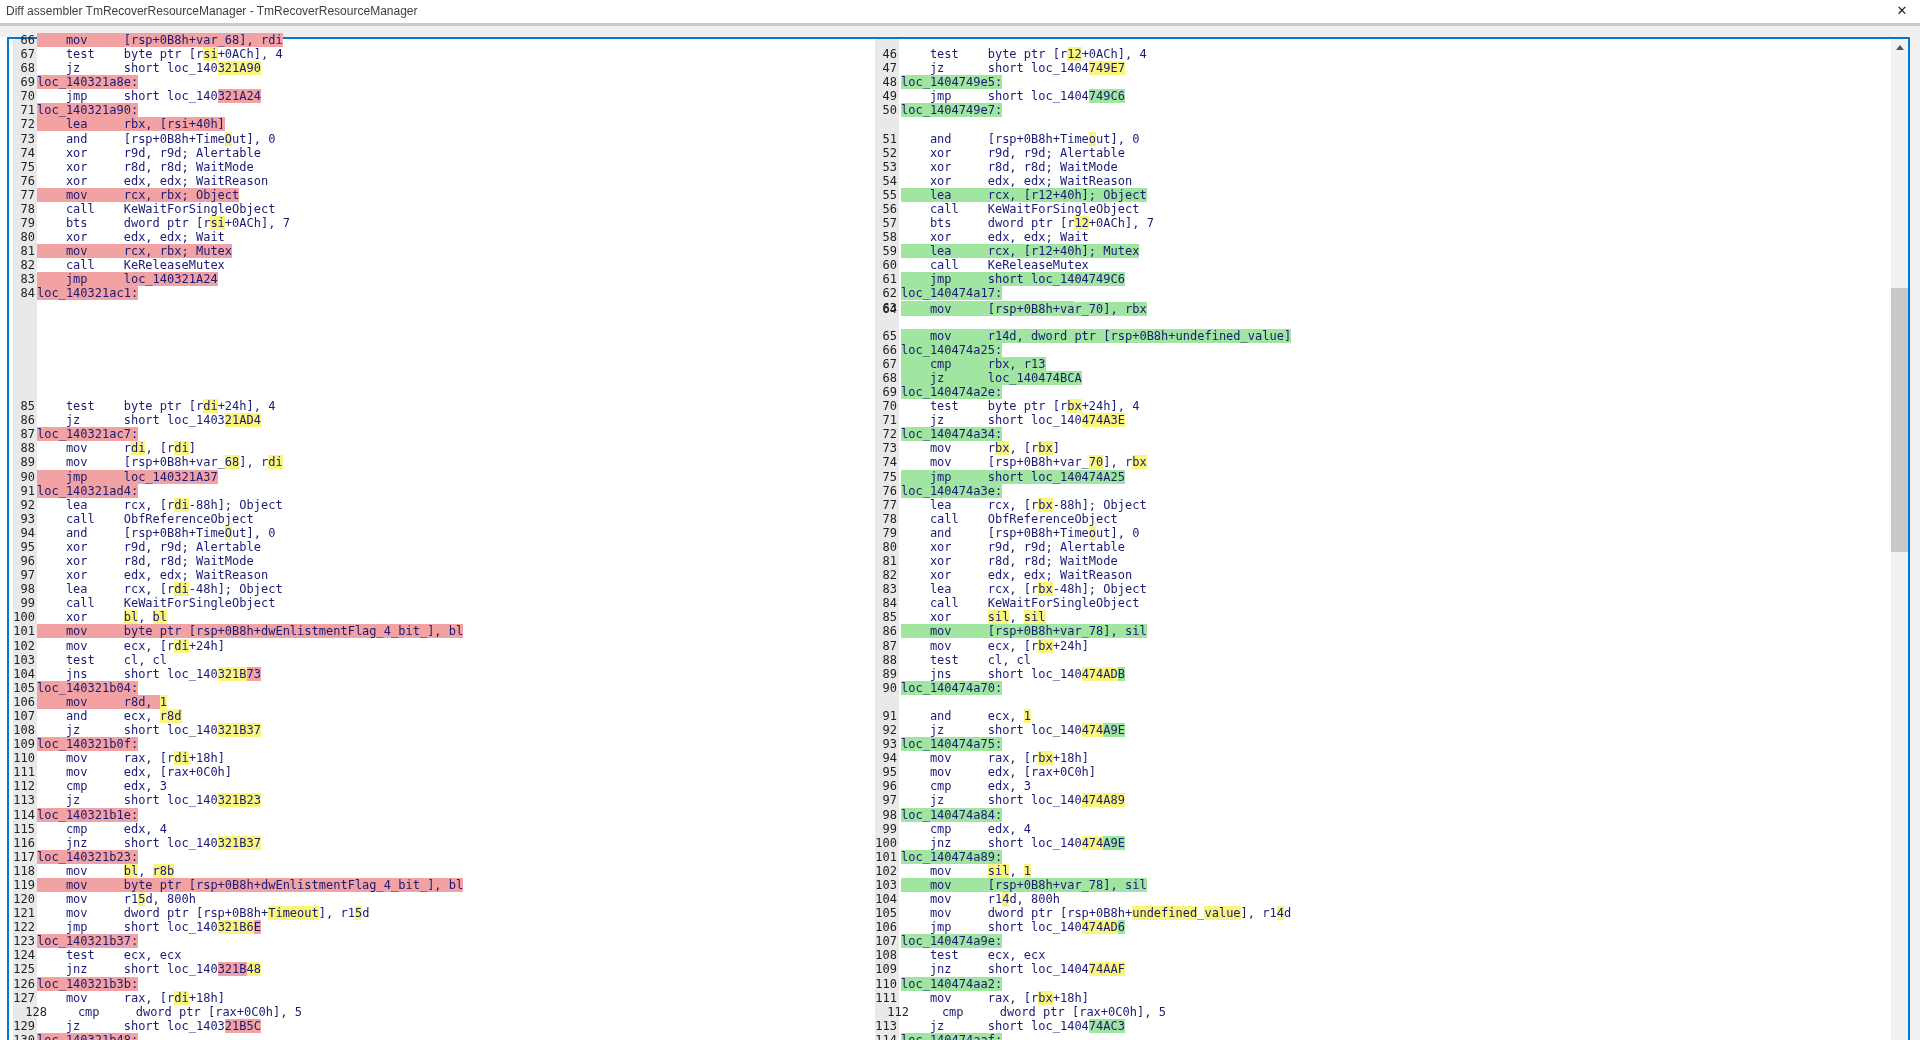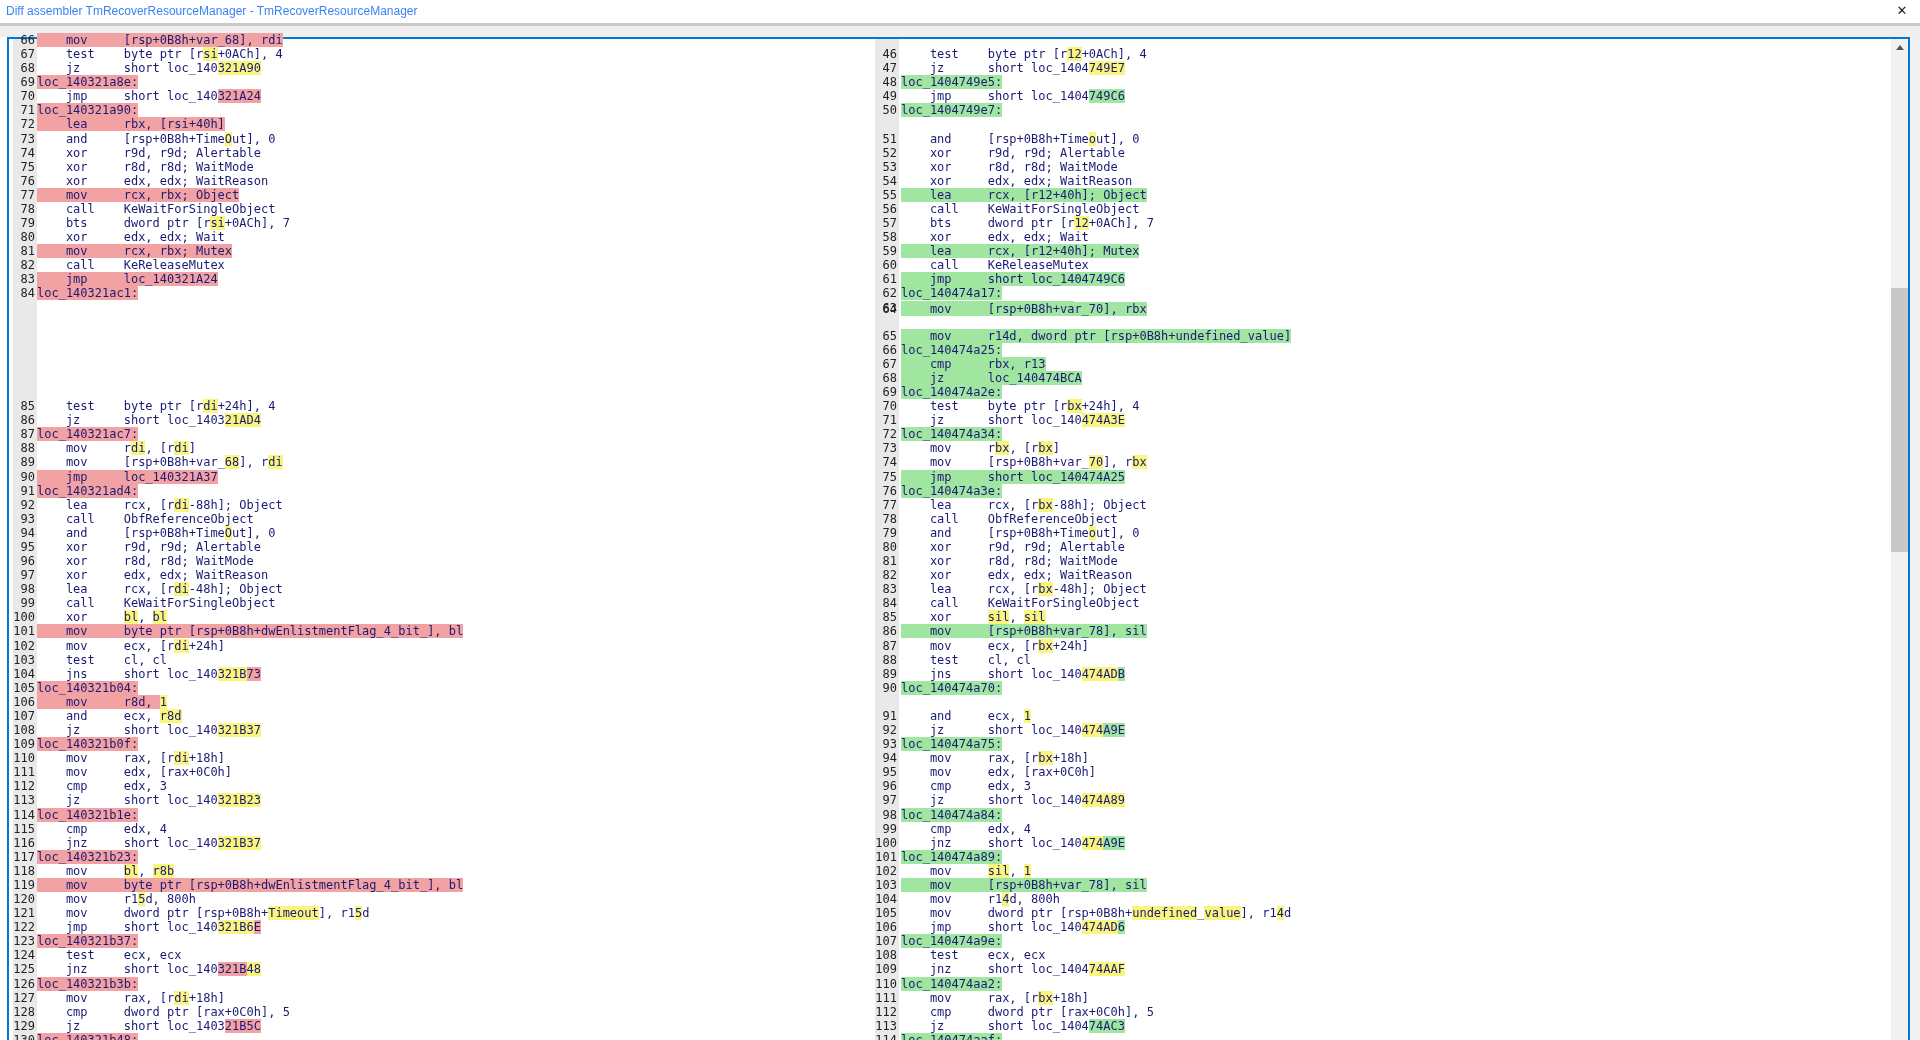--- a/index.html
+++ b/index.html
@@ -3,21 +3,21 @@
 <meta charset="utf-8">
 <style>
   :root{
     --hl-y:#faf57d; --hl-r:#f2a2a2; --hl-g:#a0e5a0;
     --accent:#0078d7; --gutter:#e9e9e9; --codecol:#1b1b74;
   }
   *{margin:0;padding:0;box-sizing:border-box;}
   html,body{width:1920px;height:1040px;overflow:hidden;background:#ffffff;
     font-family:"Liberation Sans",sans-serif;}
   .titlebar{position:absolute;left:0;top:0;width:1920px;height:22px;background:#ffffff;}
-  .title-text{position:absolute;left:6px;top:4px;font-size:12px;color:#3b82f6;}
+  .title-text{position:absolute;left:6px;top:4px;font-size:12px;color:#404040;}
   .close-btn{position:absolute;right:2px;top:0;width:32px;height:22px;text-align:center;
     line-height:22px;font-size:13px;color:#222;cursor:pointer;}
   .sep1{position:absolute;left:0;top:23px;width:1920px;height:3px;background:#c9c9c9;}
   .menustrip{position:absolute;left:0;top:26px;width:1920px;height:11px;background:#efefef;}
   .view-border{position:absolute;left:7px;top:37px;width:1903px;height:1003px;
     border:2px solid var(--accent);border-bottom:none;background:#ffffff;}
   .right-margin{position:absolute;left:1910px;top:37px;width:10px;height:1003px;background:#f0f0f0;}
   .gutter{position:absolute;top:39px;height:1001px;width:24px;background:var(--gutter);}
   .gutter-l{left:13px;}
   .gutter-r{left:875px;}
@@ -446,21 +446,21 @@
       <span class="code code-l bg-r"><span class="s-n">loc_140321b3b:</span></span>
       <span class="ln ln-r">110</span>
       <span class="code code-r bg-g"><span class="s-n">loc_140474aa2:</span></span>
     </div>
     <div class="row" style="top: 990.644px;">
       <span class="ln ln-l">127</span>
       <span class="code code-l"><span class="s-n">    mov     rax, [r</span><span class="s-y">di</span><span class="s-n">+18h]</span></span>
       <span class="ln ln-r">111</span>
       <span class="code code-r"><span class="s-n">    mov     rax, [r</span><span class="s-y">bx</span><span class="s-n">+18h]</span></span>
     </div>
-    <div class="row" style="top: 1004.73px;">
+    <div class="row" style="top: 1004.73px; margin-left: 12px;">
       <span class="ln ln-l">128</span>
       <span class="code code-l"><span class="s-n">    cmp     dword ptr [rax+0C0h], 5</span></span>
       <span class="ln ln-r">112</span>
       <span class="code code-r"><span class="s-n">    cmp     dword ptr [rax+0C0h], 5</span></span>
     </div>
     <div class="row" style="top: 1018.81px;">
       <span class="ln ln-l">129</span>
       <span class="code code-l"><span class="s-n">    jz      short loc_1403</span><span class="s-r">21B5C</span></span>
       <span class="ln ln-r">113</span>
       <span class="code code-r"><span class="s-n">    jz      short loc_1404</span><span class="s-g">74AC3</span></span>

